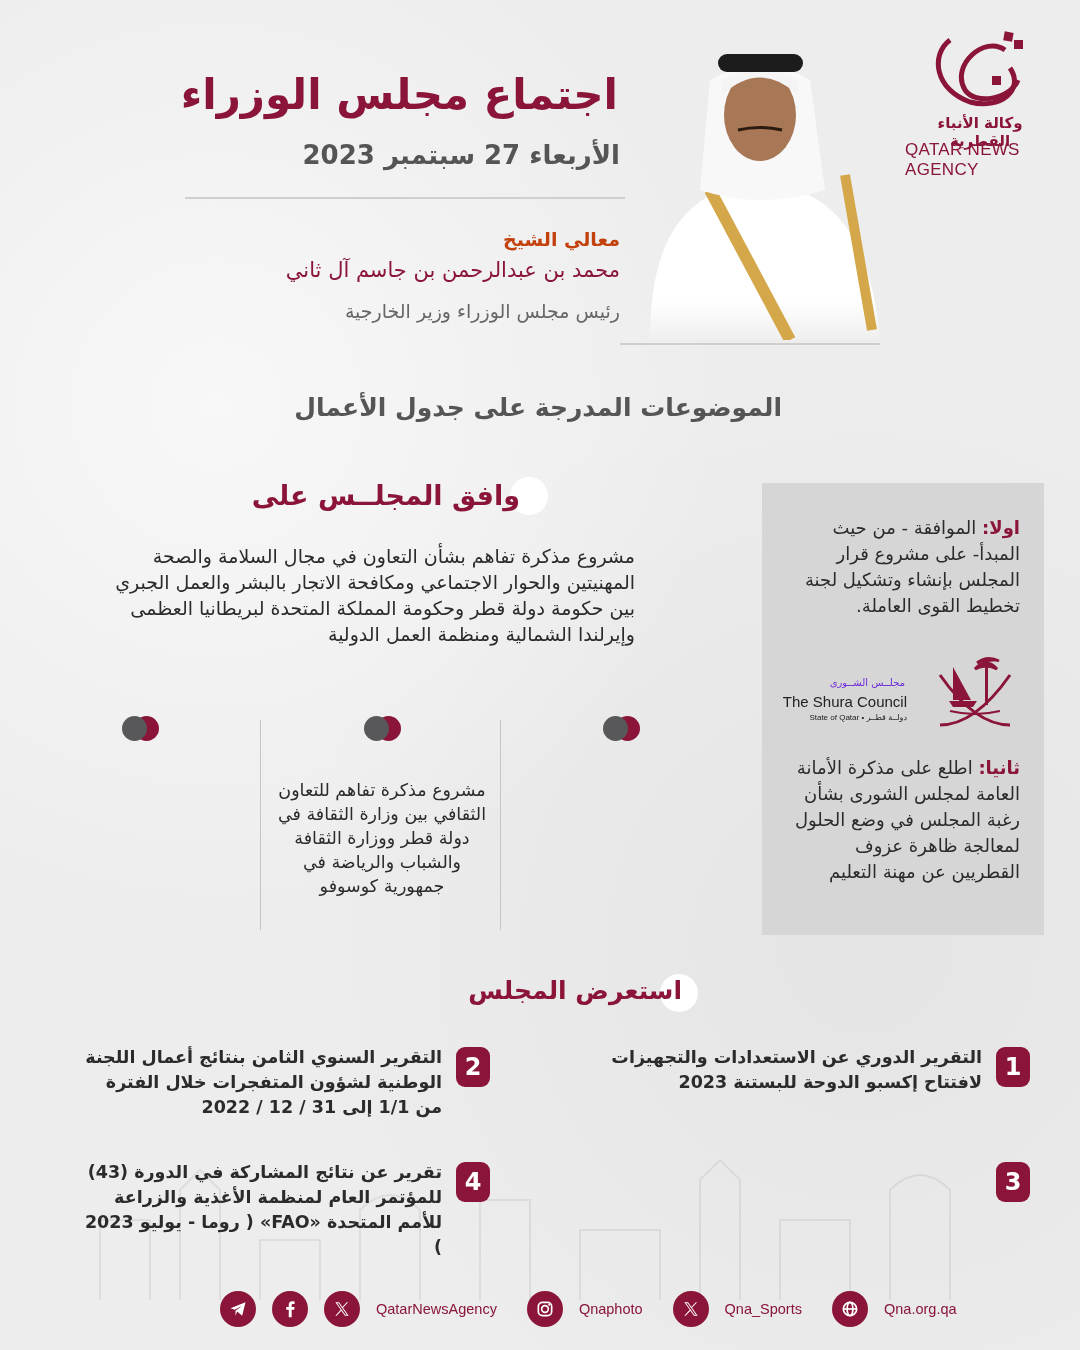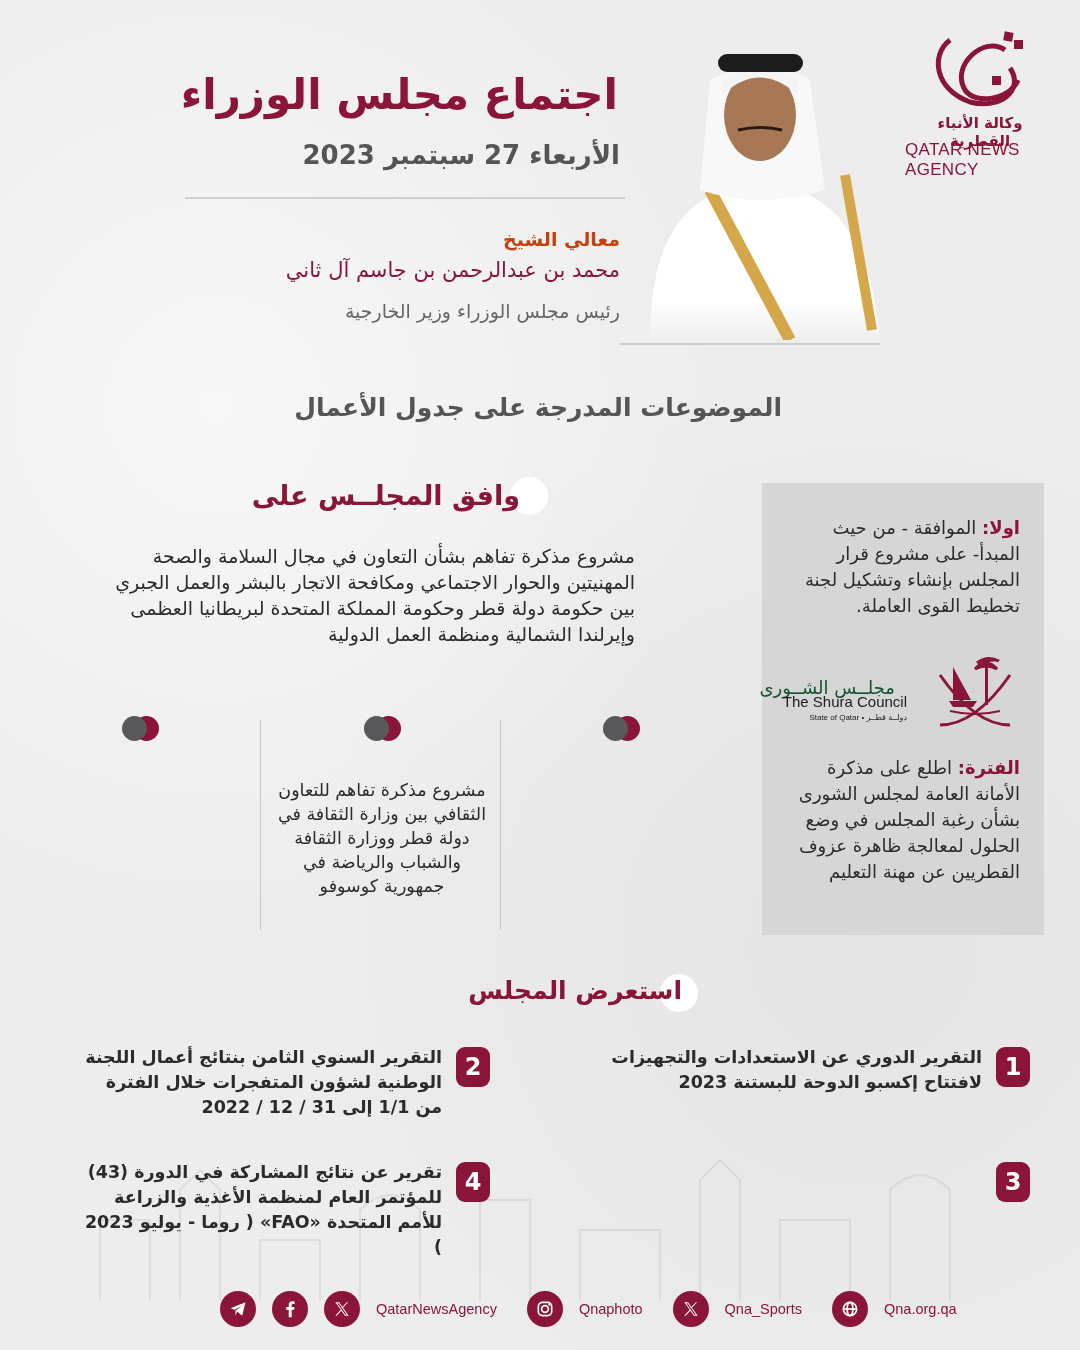--- a/index.html
+++ b/index.html
@@ -46,21 +46,21 @@
   .approved-title { right: 560px; top: 480px; font-size: 27px; font-weight: bold; color: #8a1538; white-space: nowrap; }
 
   .mou-main { right: 445px; top: 543px; width: 520px; font-size: 19px; line-height: 26px; color: #2b2b2b; }
 
   
   .panel { left: 762px; top: 483px; width: 282px; height: 452px; background: #d6d6d6; }
   .panel-p1 { right: 60px; top: 515px; width: 230px; font-size: 18px; line-height: 26px; color: #2b2b2b; }
   .panel-p2 { right: 60px; top: 755px; width: 230px; font-size: 18px; line-height: 26px; color: #2b2b2b; }
   .red-lead { color: #8a1538; font-weight: bold; }
   .shura { left: 790px; top: 655px; width: 225px; height: 75px; }
-  .shura-ar { position: absolute; right: 120px; top: 22px; font-size: 18px; color: #14532d; direction: rtl; white-space: nowrap; }
+  .shura-ar { position: absolute; right: 110px; top: 22px; font-size: 10px; color: #6d28d9; direction: rtl; white-space: nowrap; }
   .shura-en { position: absolute; right: 108px; top: 38px; font-size: 15px; color: #222; font-family: "Liberation Sans", sans-serif; white-space: nowrap; }
   .shura-state { position: absolute; right: 108px; top: 58px; font-size: 8px; color: #222; font-family: "Liberation Sans", sans-serif; white-space: nowrap; }
   .shura-emblem { position: absolute; right: 0; top: 0; width: 80px; height: 75px; }
 
   
   .col { top: 716px; width: 220px; text-align: center; }
   .col-dots { position: relative; width: 40px; height: 26px; margin: 0 auto 36px; }
   .dot-red { position: absolute; left: 14px; top: 0; width: 25px; height: 25px; border-radius: 50%; background: #8a1538; }
   .dot-gray { position: absolute; left: 2px; top: 0; width: 25px; height: 25px; border-radius: 50%; background: #58585a; }
   .col-text { font-size: 17.5px; line-height: 24px; color: #2b2b2b; direction: rtl; }
@@ -150,21 +150,21 @@
   <svg class="shura-emblem" viewBox="0 0 80 75">
     <path d="M5 20 Q40 70 75 70 M75 20 Q40 70 5 70" stroke="#8a1538" stroke-width="3" fill="none"></path>
     <path d="M18 12 L18 45 L36 45 Z" fill="#8a1538"></path>
     <path d="M14 46 L42 46 L38 52 L18 52 Z" fill="#8a1538"></path>
     <rect x="50" y="12" width="3" height="38" fill="#8a1538"></rect>
     <path d="M40 14 Q51 2 62 14 Q51 8 40 14 Z M42 8 Q52 0 64 6" fill="#8a1538" stroke="#8a1538" stroke-width="3"></path>
     <path d="M15 56 Q40 62 65 56" stroke="#8a1538" stroke-width="2" fill="none"></path>
   </svg>
 </div>
 <div class="abs rtl panel-p2">
-  <span class="red-lead">الفترة:</span>
+  <span class="red-lead">ثانيا:</span>
   <span>اطلع على مذكرة الأمانة العامة لمجلس الشورى بشأن رغبة المجلس في وضع الحلول لمعالجة ظاهرة عزوف القطريين عن مهنة التعليم</span>
 </div>
 
 <div class="abs col" style="left:511px;">
   <div class="col-dots">
       <div class="dot-red"></div>
       <div class="dot-gray"></div>
     </div>
 </div>
 <div class="abs vdiv" style="left:500px;"></div>

